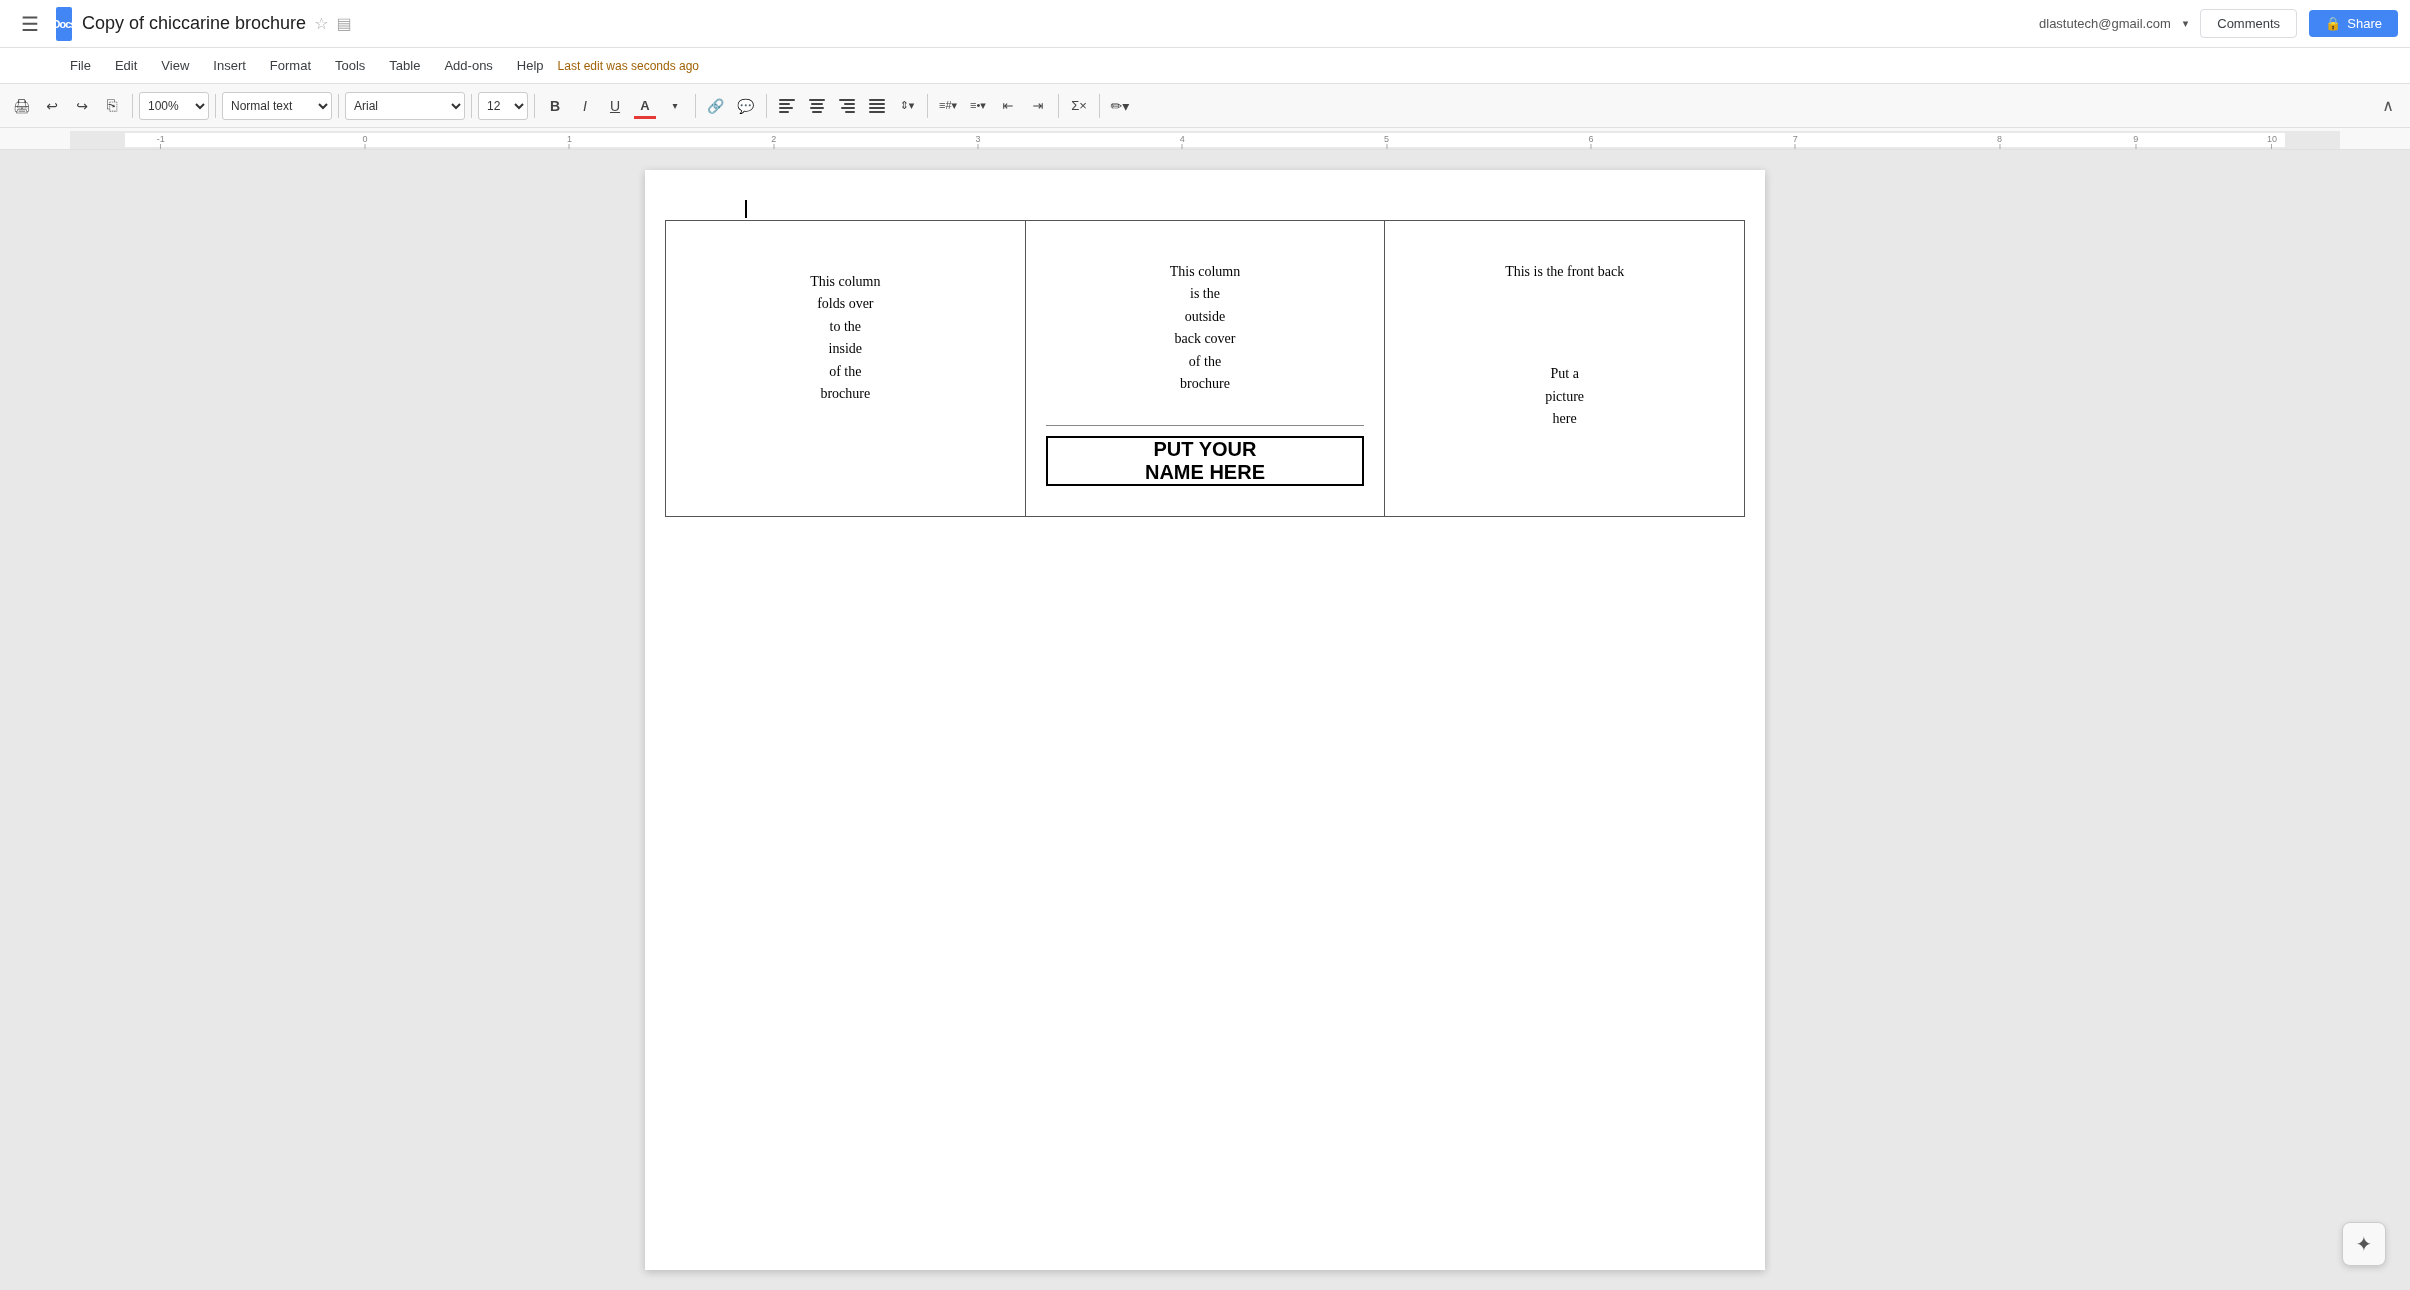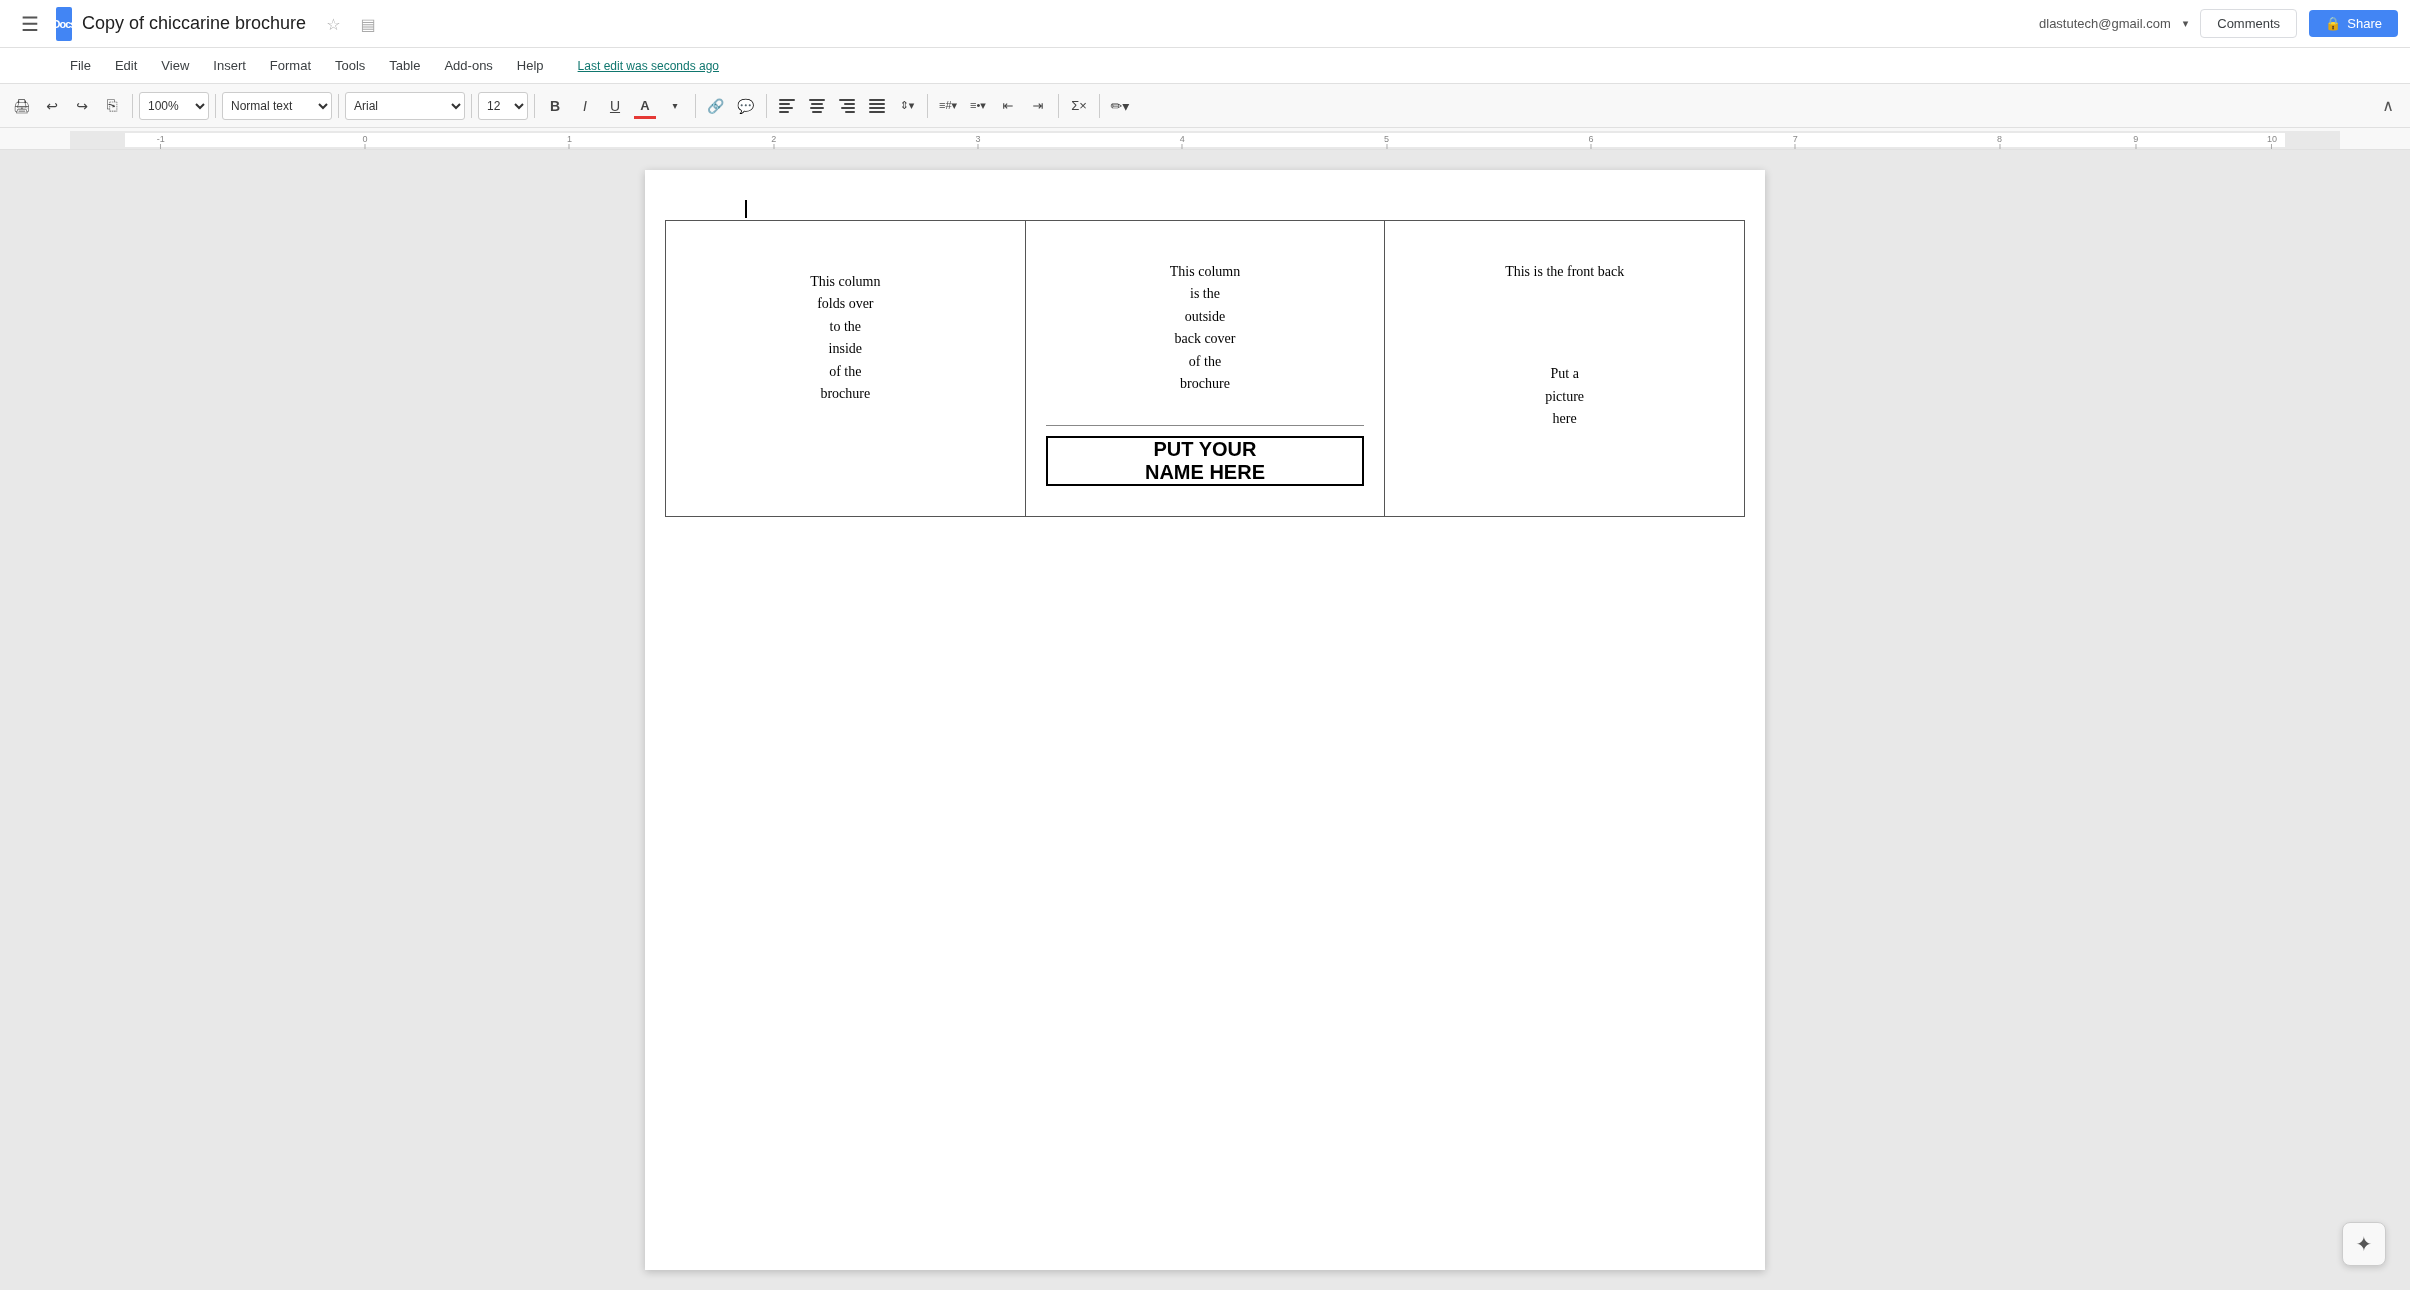--- a/index.html
+++ b/index.html
@@ -26,21 +26,21 @@
       background: #4285f4;
       border-radius: 2px;
       display: flex; align-items: center; justify-content: center;
       color: white;
       font-size: 14px;
       font-weight: bold;
       margin-right: 10px;
       flex-shrink: 0;
     }
     #title-area {
-      display: flex; align-items: flex-end; gap: 20px; flex: 1;
+      display: flex; align-items: center; gap: 8px; flex: 1;
     }
     #doc-title {
       font-size: 18px;
       color: #212121;
       font-family: Arial, sans-serif;
     }
     #star-icon, #folder-icon {
       color: #aaa; font-size: 16px; cursor: pointer;
     }
     #user-area {
@@ -82,23 +82,21 @@
     }
     .menu-item {
       padding: 4px 10px;
       font-size: 13px;
       color: #3c4043;
       cursor: pointer;
       border-radius: 3px;
     }
     #last-edit {
       font-size: 12px;
-      color: #0f766e;
-      margin-left: 20px;
-      text-decoration: underline;
+      color: #a16207;
     }
 
     
     #toolbar {
       display: flex;
       align-items: center;
       background: #f8f8f8;
       padding: 4px 8px;
       height: 44px;
       border-bottom: 1px solid #e0e0e0;

